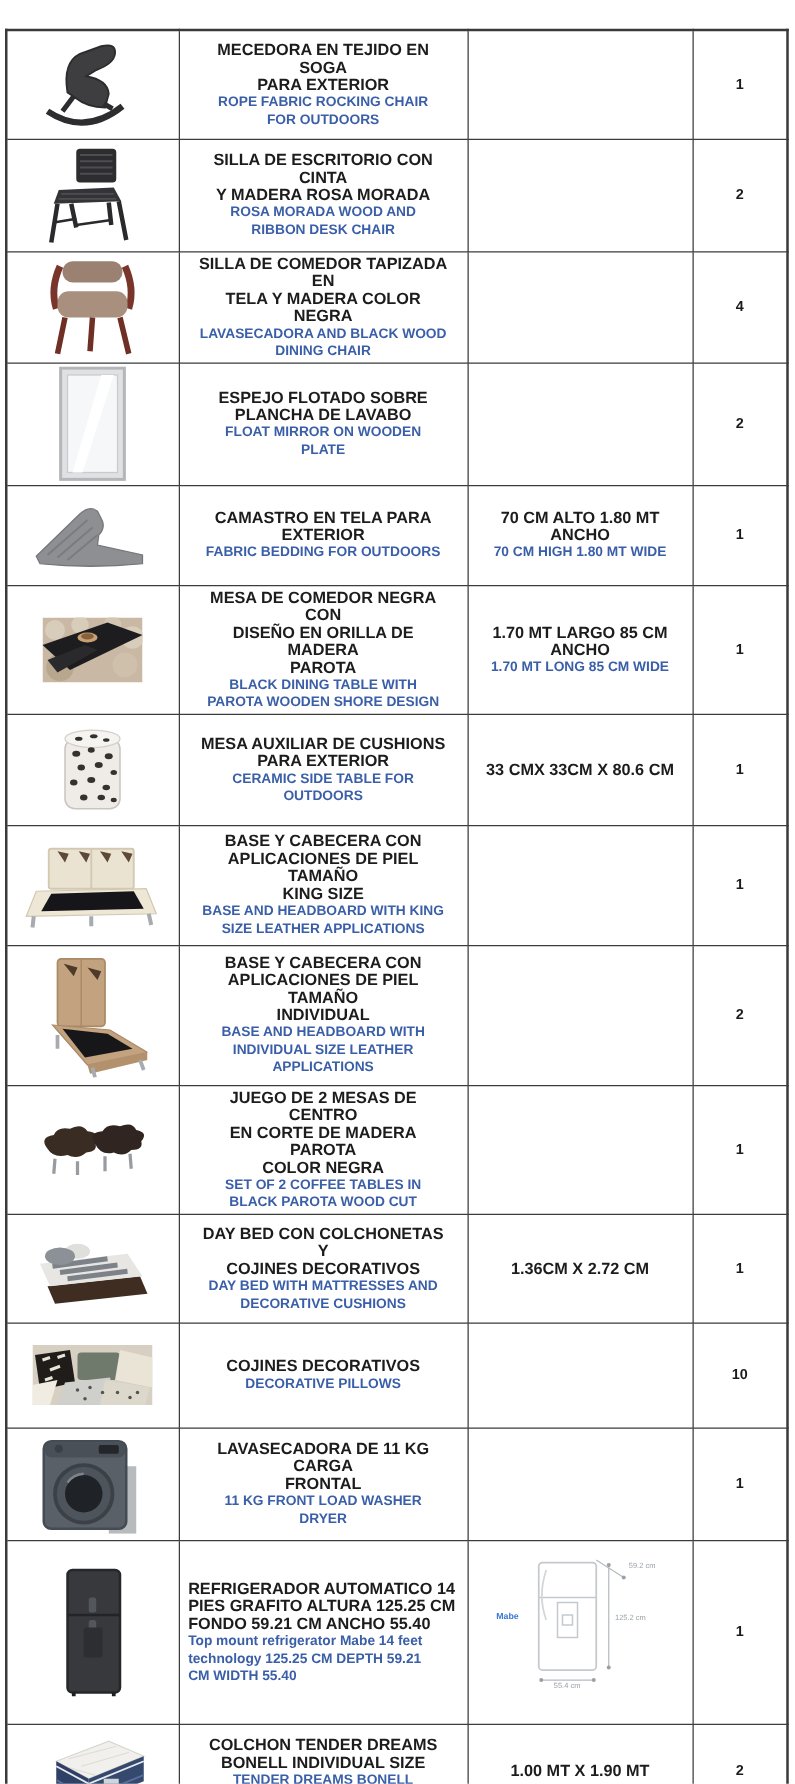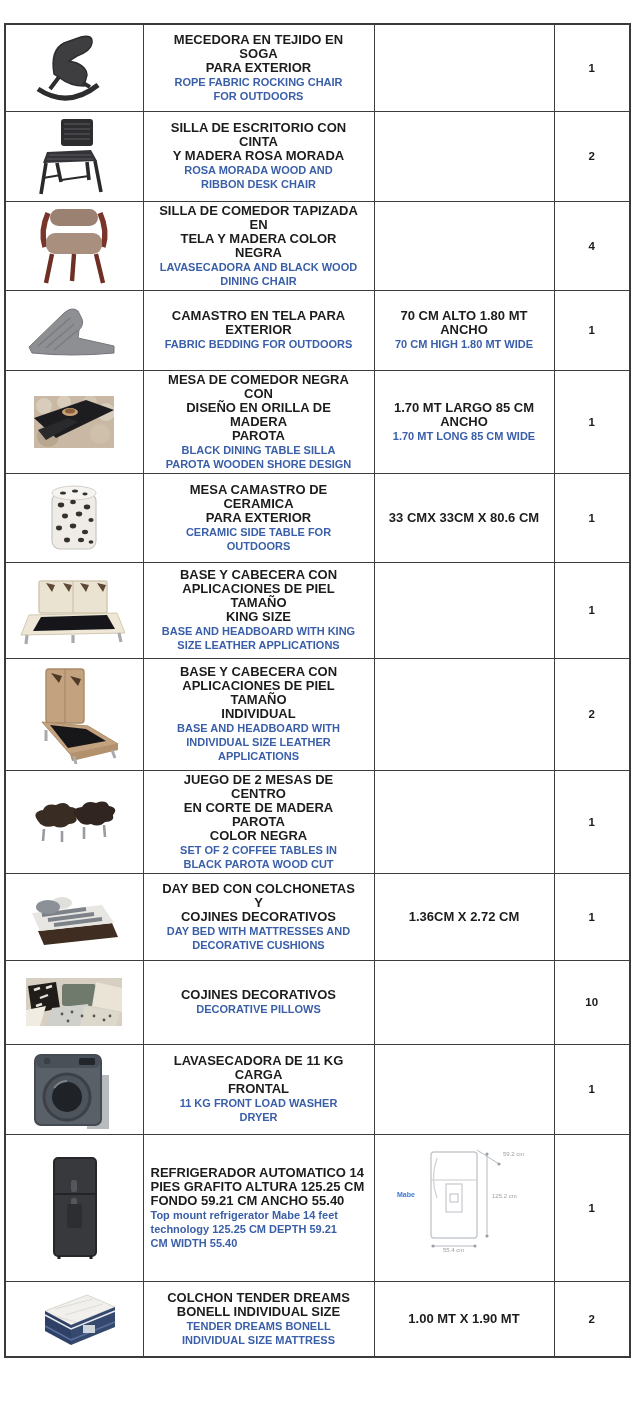--- a/index.html
+++ b/index.html
@@ -96,20 +96,41 @@
 TELA Y MADERA COLOR NEGRA</div>
             <div class="en">LAVASECADORA AND BLACK WOOD
 DINING CHAIR</div>
           </td>
   <td class="c-dim"></td>
   <td class="c-qty">
             <div class="qty">4</div>
           </td>
 </tr>
 
+<tr style="height:98px">
+  <td class="c-img">
+            <div class="imgwrap">
+    <svg width="54" height="92" viewBox="0 0 54 92">
+      <rect x="1.5" y="1.5" width="51" height="89" fill="#dfe1e3" stroke="#b4b6b9" stroke-width="2.4"></rect>
+      <rect x="7" y="7" width="40" height="78" fill="#f5f7f8" stroke="#c9cbce" stroke-width="1"></rect>
+      <polygon points="11,85 34,7 44,7 19,85" fill="#ffffff"></polygon>
+    </svg>
+            </div>
+          </td>
+  <td class="c-desc">
+            <div class="es">ESPEJO FLOTADO SOBRE
+PLANCHA DE LAVABO</div>
+            <div class="en">FLOAT MIRROR ON WOODEN
+PLATE</div>
+          </td>
+  <td class="c-dim"></td>
+  <td class="c-qty">
+            <div class="qty">2</div>
+          </td>
+</tr>
 
 <tr style="height:80px">
   <td class="c-img">
             <div class="imgwrap">
     <svg width="100" height="56" viewBox="0 0 100 56">
       <path d="M5 45 L40 11 Q48 4 54 9 L58 17 Q60 23 55 28 L54 36 L90 44 L90 51 Q48 55 8 51 Z" fill="#8d8f92" stroke="#74767a" stroke-width="1"></path>
       <path d="M14 44 L46 16 M22 46 L50 22 M30 48 L54 28" stroke="#797b7f" stroke-width="1.4" fill="none"></path>
     </svg>
             </div>
           </td>
@@ -143,21 +164,21 @@
       <polygon points="4,34 34,22 44,26 12,44" fill="#2a2a2c"></polygon>
       <ellipse cx="36" cy="16" rx="8" ry="4" fill="#c8a277"></ellipse>
                 <ellipse cx="36" cy="15" rx="5" ry="2.5" fill="#8a5f3d"></ellipse>
     </svg>
             </div>
           </td>
   <td class="c-desc">
             <div class="es">MESA DE COMEDOR NEGRA CON
 DISEÑO EN ORILLA DE MADERA
 PAROTA</div>
-            <div class="en">BLACK DINING TABLE SILLA
+            <div class="en">BLACK DINING TABLE WITH
 PAROTA WOODEN SHORE DESIGN</div>
           </td>
   <td class="c-dim">
             <div class="es">1.70 MT LARGO 85 CM
 ANCHO</div>
             <div class="en">1.70 MT LONG 85 CM WIDE</div>
           </td>
   <td class="c-qty">
             <div class="qty">1</div>
           </td>
@@ -181,21 +202,21 @@
       <ellipse cx="14" cy="47" rx="3" ry="2.4" fill="#35322d"></ellipse>
                 <ellipse cx="28" cy="45" rx="3.2" ry="2.4" fill="#35322d"></ellipse>
                 <ellipse cx="40" cy="51" rx="3" ry="2.2" fill="#35322d"></ellipse>
       <ellipse cx="22" cy="59" rx="3" ry="2.4" fill="#35322d"></ellipse>
                 <ellipse cx="36" cy="59" rx="3" ry="2.2" fill="#35322d"></ellipse>
                 <ellipse cx="46" cy="61" rx="2.4" ry="1.8" fill="#35322d"></ellipse>
     </svg>
             </div>
           </td>
   <td class="c-desc">
-            <div class="es">MESA CAMASTRO DE CERAMICA
+            <div class="es">MESA AUXILIAR DE CUSHIONS
 PARA EXTERIOR</div>
             <div class="en">CERAMIC SIDE TABLE FOR
 OUTDOORS</div>
           </td>
   <td class="c-dim">
             <div class="es">33 CMX 33CM X 80.6 CM</div>
           </td>
   <td class="c-qty">
             <div class="qty">1</div>
           </td>

